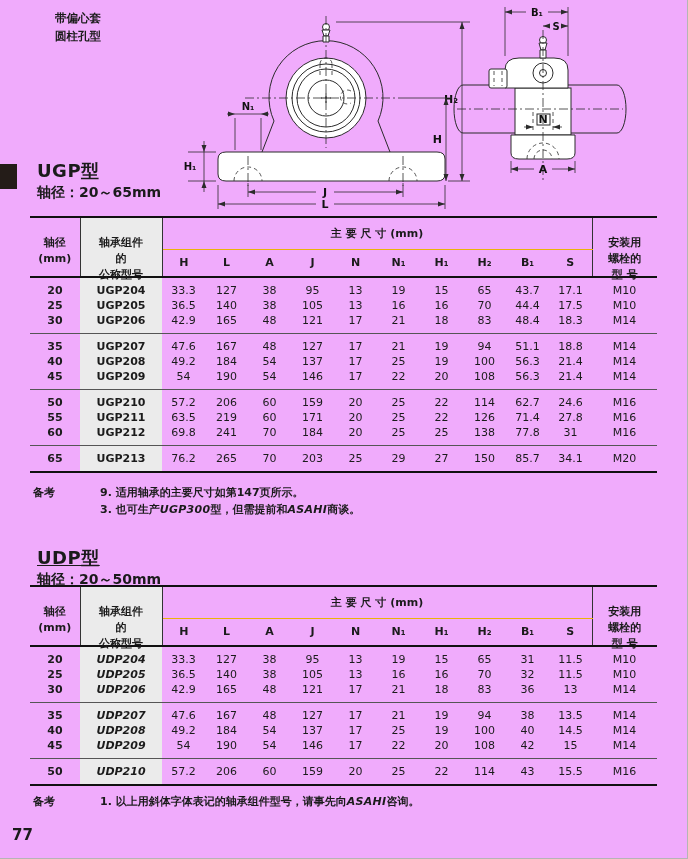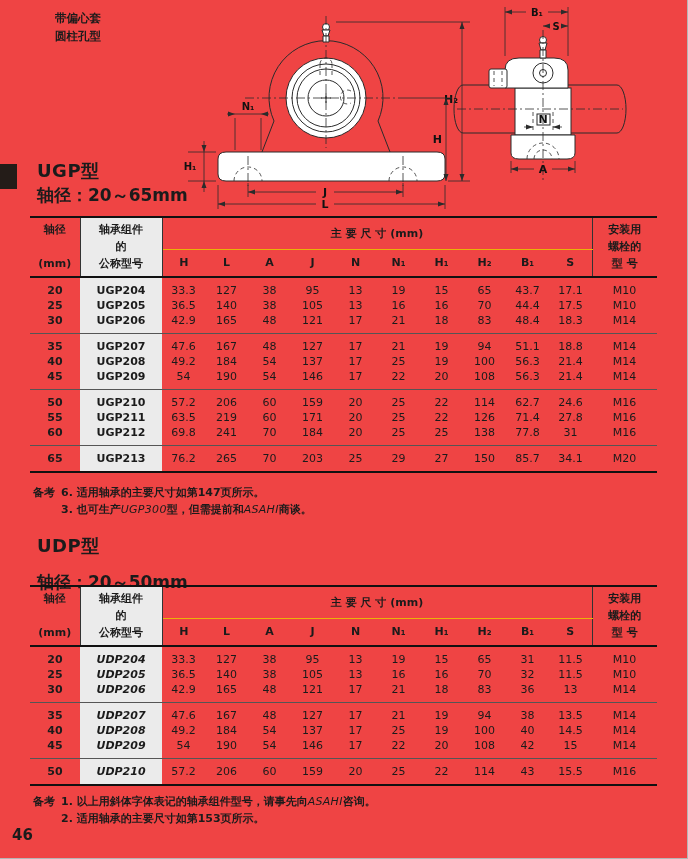--- a/index.html
+++ b/index.html
@@ -1,63 +1,63 @@
 <!DOCTYPE html>
 <html><head>
 <meta charset="utf-8">
 <style>
   * { margin:0; padding:0; box-sizing:border-box; }
   body { background:#888; font-family:"DejaVu Sans","Liberation Sans",sans-serif; }
   .page {
-    position:relative; width:688px; height:859px; background:#ef4444;
+    position:relative; width:688px; height:859px; background:#f0abfc;
     color:#1b1b1b; overflow:hidden;
     border-right:1px solid #b5b5b5; border-bottom:1px solid #b5b5b5;
   }
   .corner-labels { position:absolute; left:55px; top:9px; font-size:11.5px; font-weight:bold; line-height:18px; }
   .black-tab { position:absolute; left:0; top:164px; width:17px; height:25px; background:#241c18; }
 
   .drawing-svg { position:absolute; left:130px; top:0; }
   .drawing-svg path, .drawing-svg line, .drawing-svg circle, .drawing-svg rect
     { stroke:#2b2b2b; stroke-width:1; fill:none; }
   .drawing-svg .fw { fill:#fff; }
   .drawing-svg .dash { stroke-dasharray:4,3; }
   .drawing-svg .cl { stroke-dasharray:9,3,2,3; stroke-width:0.8; }
   .drawing-svg .thin { stroke-width:0.8; }
   .drawing-svg polygon { fill:#2b2b2b; stroke:none; }
   .drawing-svg text { fill:#111; font-size:11px; font-weight:bold; stroke:none;
     font-family:"DejaVu Sans","Liberation Sans",sans-serif; }
   .drawing-svg text.sm { font-size:10px; }
 
   .section-title { position:absolute; left:37px; font-size:18px; font-weight:bold; letter-spacing:0.5px;text-align:center; }
-  .section-sub { position:absolute; left:37px; font-size:17px; font-weight:bold; }
+  .section-sub { position:absolute; left:37px; font-size:14px; font-weight:bold; }
 
   table.spec { position:absolute; left:30px; width:627px; border-collapse:collapse; table-layout:fixed;
     border-top:2px solid #111; border-bottom:2px solid #111; }
   table.spec th, table.spec td { font-size:11px; text-align:center; vertical-align:middle; padding:0; }
   table.spec thead th { font-weight:bold; }
   th.h-shaft { border-right:1px solid #333; }
   th.h-model { border-right:1px solid #333; background:#ebebeb; }
   th.h-bolt  { border-left:1px solid #333; }
   th.h-dims  { border-bottom:1px solid #eab308; font-size:12px; height:32px;margin-left:13px; }
   th.h-dimcol{ height:28px; }
-  .hstack { display:flex; flex-direction:column; justify-content:space-between; height:56px; padding:3px 0; }
+  .hstack { display:flex; flex-direction:column; justify-content:space-between; height:56px; padding:16px 0; }
   .hstack span { line-height:16px; }
   table.spec tbody { border-top:1px solid #555; }
   table.spec tbody.first { border-top:2px solid #111; }
   table.spec td { line-height:15px; }
   table.spec tbody tr:first-child td { padding-top:5px; }
   table.spec tbody tr:last-child td { padding-bottom:5px; }
   td.col-shaft { font-weight:bold; }
   td.col-model { font-weight:bold; background:#ebebeb; }
   td.col-model.italic { font-style:italic; }
 
-  .notes { position:absolute; left:33px; display:flex; font-size:11px; font-weight:bold; line-height:17px; }
+  .notes { position:absolute; left:33px; display:flex; font-size:11px; font-weight:bold; line-height:17px;gap:39px; }
   .notes .note-label { margin-right:6px; white-space:nowrap; }
   .notes .note-lines .note-line { white-space:nowrap; }
-  .notes b { font-weight:400; font-style:italic; letter-spacing:0.3px; }
+  .notes b { font-weight:700; font-style:italic; letter-spacing:0.3px; }
 
   .page-number { position:absolute; left:12px; top:826px; font-size:15px; font-weight:bold; }
 </style>
 </head>
 <body>
 
 <div class="page">
 
   <div class="corner-labels">
     <div>带偏心套</div>
@@ -405,26 +405,26 @@
           <td class="col-dim">85.7</td>
           <td class="col-dim">34.1</td>
           <td class="col-bolt">M20</td>
         </tr>
       </tbody>
     </table>
 
   <div class="notes" style="top:484px;">
     <div class="note-label">备考</div>
     <div class="note-lines">
-        <div class="note-line"><span>6. 适用轴承的主要尺寸如第147页所示。</span></div>
+        <div class="note-line"><span>9. 适用轴承的主要尺寸如第147页所示。</span></div>
         <div class="note-line"><span>3. 也可生产</span><b>UGP300</b><span>型，但需提前和</span><b>ASAHI</b><span>商谈。</span></div>
       </div>
   </div>
 
-  <div class="section-title" style="top:534px;">UDP型</div>
+  <div class="section-title" style="top:546px;text-decoration:underline;">UDP型</div>
   <div class="section-sub" style="top:571px;">轴径：20～50mm</div>
 
   <table class="spec" style="top:585px;">
     <colgroup>
       <col style="width:50px">
         <col style="width:82px">
       <col span="10" style="width:43px">
         <col style="width:65px">
     </colgroup>
     <thead>
@@ -574,18 +574,17 @@
           <td class="col-dim">15.5</td>
           <td class="col-bolt">M16</td>
         </tr>
       </tbody>
     </table>
 
   <div class="notes" style="top:793px;">
     <div class="note-label">备考</div>
     <div class="note-lines">
         <div class="note-line"><span>1. 以上用斜体字体表记的轴承组件型号，请事先向</span><b>ASAHI</b><span>咨询。</span></div>
-        <div class="note-line"><span>2. 适用轴承的主要尺寸如第153页所示。</span></div>
       </div>
   </div>
 
-  <div class="page-number">46</div>
+  <div class="page-number">77</div>
 </div>
 
 </body></html>

